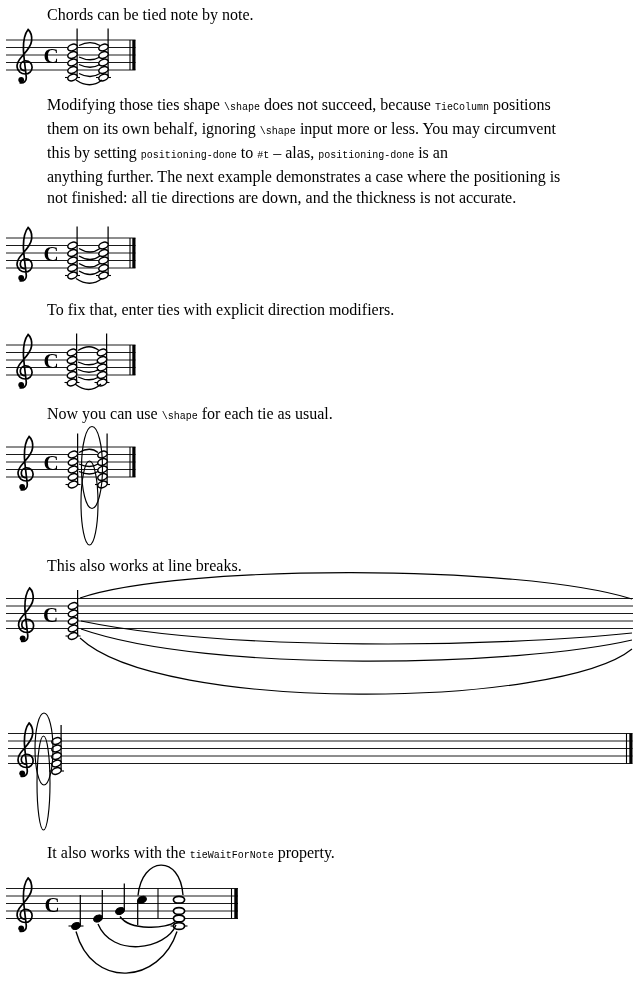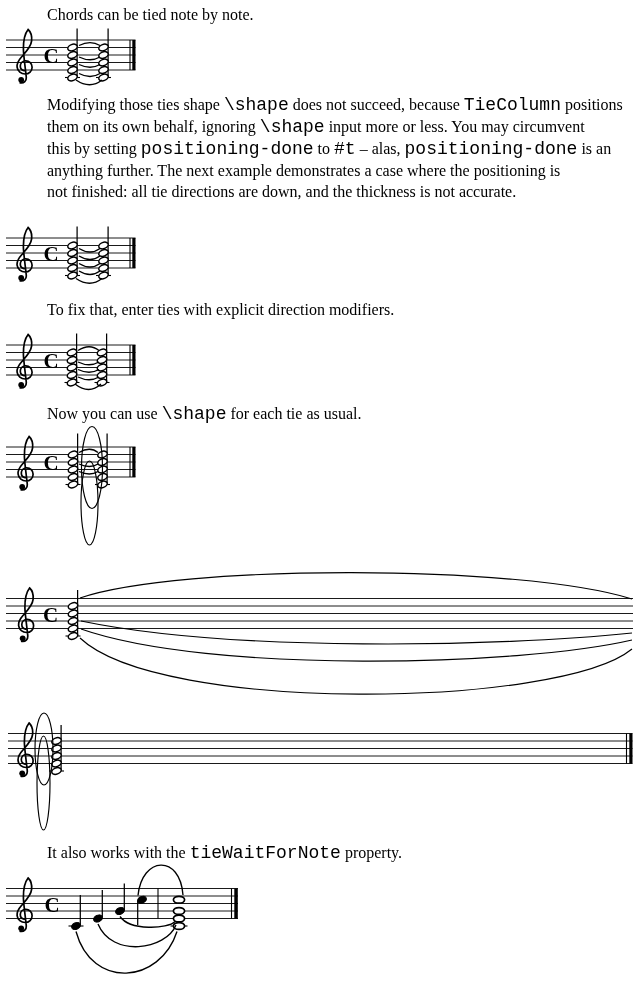--- a/index.html
+++ b/index.html
@@ -4,21 +4,21 @@
 <style>
   html,body{margin:0;padding:0;background:#fff;}
   .page{
     position:relative;width:634px;height:983px;background:#ffffff;
     font-family:"Liberation Serif","DejaVu Serif",serif;
     font-size:16px;color:#000;overflow:hidden;
   }
   .para{position:absolute;left:3px;line-height:21px;white-space:nowrap;margin-left:44px;}
   .para .mono{
     font-family:"Liberation Mono","DejaVu Sans Mono",monospace;
-    font-size:18px;
+    font-size:10px;
   }
   svg.ex{position:absolute;left:0;display:block;}
   .sl{stroke:#000;stroke-width:0.9;}
   .bar{stroke:#000;stroke-width:1.1;}
   .stem{stroke:#000;stroke-width:1.25;}
   .ledg{stroke:#000;stroke-width:1.1;}
   .tie{fill:none;stroke:#000;stroke-width:1.35;}
   .tiel{fill:none;stroke:#000;stroke-width:1.15;}
   .clef{fill:none;stroke:#000;stroke-width:1.7;stroke-linecap:round;}
   .hn{fill:#fff;stroke:#000;stroke-width:1.5;}
@@ -52,20 +52,23 @@
       <div><span>this by setting </span><span class="mono">positioning-done</span><span> to </span><span class="mono">#t</span><span> – alas, </span><span class="mono">positioning-done</span><span> is an</span></div>
       <div><span>anything further. The next example demonstrates a case where the positioning is</span></div>
       <div><span>not finished: all tie directions are down, and the thickness is not accurate.</span></div>
     </div>
   <div class="para" style="top:403px">
       <div><span>Now you can use </span><span class="mono">\shape</span><span> for each tie as usual.</span></div>
     </div>
   <div class="para" style="top:299px">
       <div><span>To fix that, enter ties with explicit direction modifiers.</span></div>
     </div>
+  <div class="para" style="top:555px">
+      <div><span>This also works at line breaks.</span></div>
+    </div>
   <div class="para" style="top:842px">
       <div><span>It also works with the </span><span class="mono">tieWaitForNote</span><span> property.</span></div>
     </div>
 
   <svg class="ex" style="top:26px" width="634" height="70" viewBox="0 26 634 70">
     <g>
       <line class="sl" x1="6" y1="40" x2="135.5" y2="40"></line>
       <line class="sl" x1="6" y1="47.5" x2="135.5" y2="47.5"></line>
       <line class="sl" x1="6" y1="55" x2="135.5" y2="55"></line>
       <line class="sl" x1="6" y1="62.5" x2="135.5" y2="62.5"></line>

